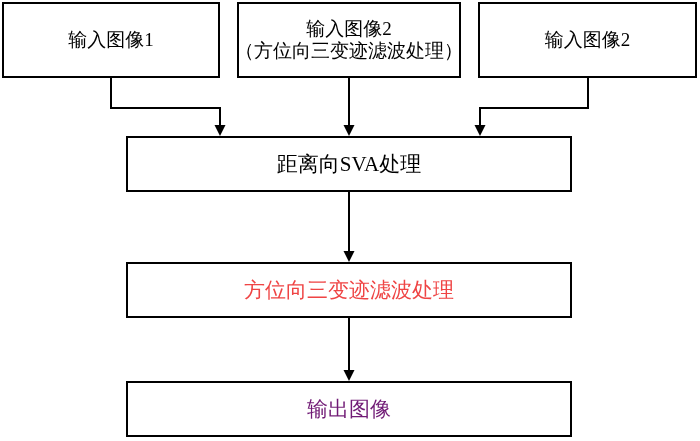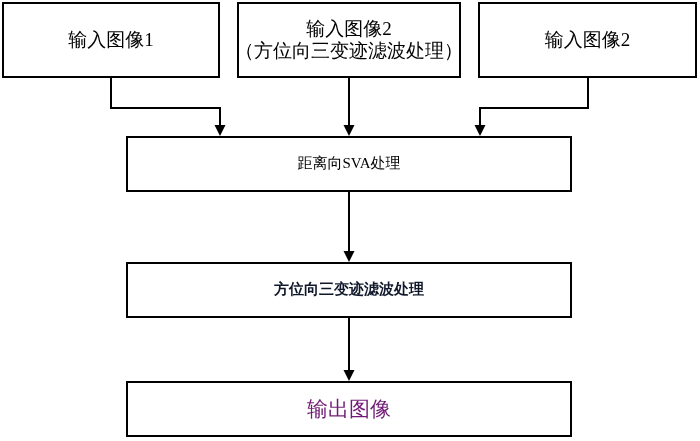--- a/index.html
+++ b/index.html
@@ -42,21 +42,21 @@
     line-height: 1.18;
   }
   .node-line {
     display: block;
     white-space: nowrap;
   }
   .node-input .node-line {
     font-size: 19px;
   }
   .node-process .node-line {
-    font-size: 15px;
+    font-size: 21px;
   }
   .node-terminal .node-line {
     font-size: 21px;
   }
 </style>
 </head>
 <body>
 
 <div id="flowchart-root">
   <svg id="flow-svg" viewBox="0 0 700 441" xmlns="http://www.w3.org/2000/svg" aria-hidden="true">
@@ -88,20 +88,20 @@
       <div class="node-box node-input" style="left: 237px; top: 2px; width: 224px; height: 76px; border-color: rgb(0, 0, 0); background: rgb(255, 255, 255); color: rgb(0, 0, 0);">
         <span class="node-line">输入图像2</span>
         <span class="node-line">（方位向三变迹滤波处理）</span>
       </div>
       <div class="node-box node-input" style="left: 478px; top: 2px; width: 219px; height: 76px; border-color: rgb(0, 0, 0); background: rgb(255, 255, 255); color: rgb(0, 0, 0);">
         <span class="node-line">输入图像2</span>
       </div>
       <div class="node-box node-process" style="left: 126px; top: 136px; width: 446px; height: 56px; border-color: rgb(0, 0, 0); background: rgb(255, 255, 255); color: rgb(0, 0, 0);">
         <span class="node-line">距离向SVA处理</span>
       </div>
-      <div class="node-box node-process" style="left: 126px; top: 262px; width: 446px; height: 56px; border-color: rgb(0, 0, 0); background: rgb(255, 255, 255); color: #0f172a; font-weight: bold;">
+      <div class="node-box node-process" style="left: 126px; top: 262px; width: 446px; height: 56px; border-color: rgb(0, 0, 0); background: rgb(255, 255, 255); color: #ef4444;">
         <span class="node-line">方位向三变迹滤波处理</span>
       </div>
       <div class="node-box node-terminal" style="left: 126px; top: 381px; width: 446px; height: 56px; border-color: rgb(0, 0, 0); background: rgb(255, 255, 255); color: #701a75;">
         <span class="node-line">输出图像</span>
       </div>
     </div>
 </div>
 
 </body></html>

